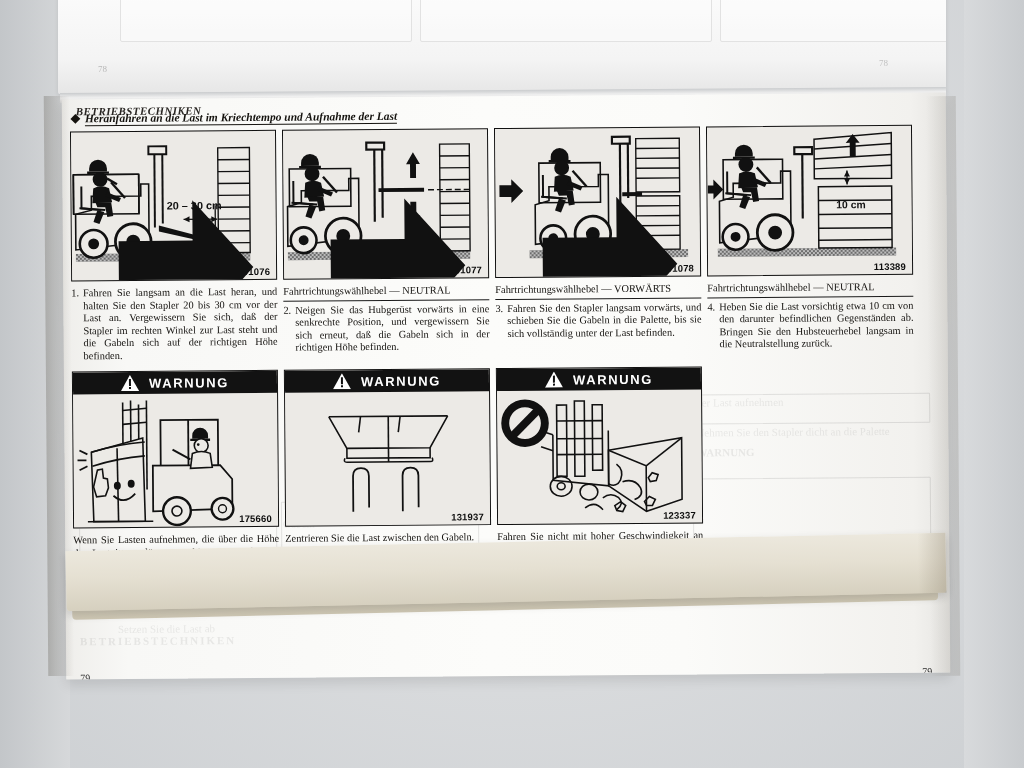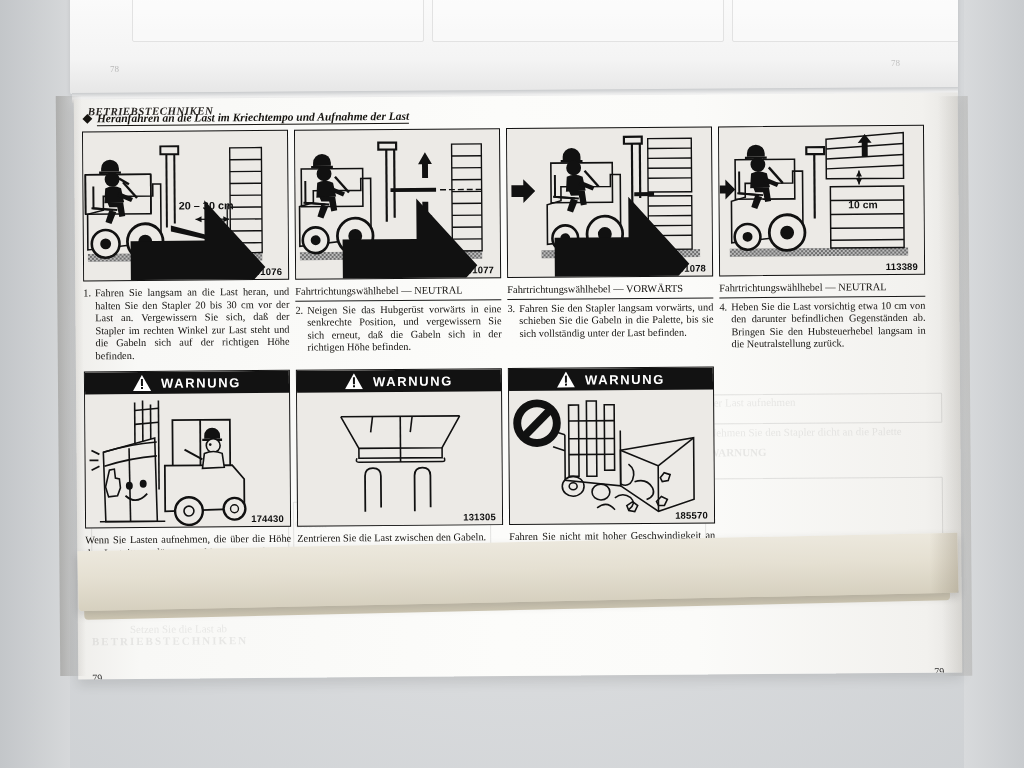--- a/index.html
+++ b/index.html
@@ -19,21 +19,21 @@
     position:absolute;left:0;top:0;width:70px;height:768px;
     background:linear-gradient(to right,#c3c6c9,#d6d8da);
   }
   .shadow-right{
     position:absolute;right:0;top:0;width:60px;height:768px;
     background:linear-gradient(to left,#c8cbce,#d8dadc);
   }
 
   
   .book{
-    position:absolute;left:58px;top:0;width:912px;height:632px;
+    position:absolute;left:46px;top:0;width:912px;height:632px;
   }
 
   
   .page-back{
     position:absolute;left:12px;top:-6px;width:888px;height:100px;
     background:linear-gradient(to bottom,#fbfbfb 0%,#f4f4f4 65%,#e6e6e6 100%);
     border-radius:2px;
     box-shadow:0 2px 4px rgba(0,0,0,.10);
     overflow:hidden;
   }
@@ -588,21 +588,21 @@
                   <circle cx="126" cy="51" r="1.4"></circle>
                   <path d="M120 60 q9 -4 18 0 l2 14 l-22 1 z" fill="#eceae6" stroke="#111" stroke-width="1.6"></path>
                 </g>
                 <line x1="100" y1="56" x2="118" y2="66" stroke="#111" stroke-width="2"></line>
                 <circle cx="104" cy="118" r="14" fill="#eceae6" stroke="#111" stroke-width="2.4"></circle>
                 <circle cx="104" cy="118" r="5" fill="#eceae6" stroke="#111" stroke-width="1.6"></circle>
                 <circle cx="150" cy="116" r="11" fill="#eceae6" stroke="#111" stroke-width="2.4"></circle>
                 <circle cx="150" cy="116" r="4" fill="#eceae6" stroke="#111" stroke-width="1.4"></circle>
                 <path d="M14 128 L80 128" stroke="#111" stroke-width="1.6"></path>
               </svg>
-              <div class="fig-id">174430</div>
+              <div class="fig-id">175660</div>
             </div>
           </div>
           <div class="cap">Wenn Sie Lasten aufnehmen, die über die Höhe der Lastgitterverlängerung hinausragen, binden Sie sie zusammen, um zu verhindern, daß einzelne Teile herunterfallen.</div>
         </div>
 
         <div class="col">
           <div class="warn">
             <div class="warn-bar">
               <svg width="18" height="16" viewBox="0 0 18 16">
                 <path d="M9 0 L18 16 L0 16 Z" fill="#fff"></path>
@@ -623,21 +623,21 @@
                   <line x1="104" y1="24" x2="104" y2="70"></line>
                   <line x1="76" y1="24" x2="74" y2="40"></line>
                   <line x1="116" y1="24" x2="114" y2="40"></line>
                 </g>
 
                 <g stroke="#111" stroke-width="1.8" fill="none">
                   <path d="M68 120 L68 84 Q68 76 76 76 Q84 76 84 84 L84 116"></path>
                   <path d="M118 120 L118 84 Q118 76 126 76 Q134 76 134 84 L134 116"></path>
                 </g>
               </svg>
-              <div class="fig-id">131305</div>
+              <div class="fig-id">131937</div>
             </div>
           </div>
           <div class="cap">Zentrieren Sie die Last zwischen den Gabeln.</div>
         </div>
 
         <div class="col">
           <div class="warn">
             <div class="warn-bar">
               <svg width="18" height="16" viewBox="0 0 18 16">
                 <path d="M9 0 L18 16 L0 16 Z" fill="#fff"></path>
@@ -679,21 +679,21 @@
                 <g stroke="#111" stroke-width="1.6" fill="none">
                   <path d="M120 74 q8 6 4 16 q-4 8 -12 4"></path>
                   <path d="M126 92 q12 -4 18 6 q4 8 -6 12"></path>
                   <path d="M106 108 q8 -6 16 0 q6 6 -2 12"></path>
                   <path d="M88 118 q10 -8 18 2"></path>
                   <path d="M152 88 l4 -5 l6 2 l-2 6 l-6 1 z"></path>
                   <path d="M148 112 l5 -5 l6 3 l-3 6 l-6 0 z"></path>
                   <path d="M118 116 l6 -4 l5 4 l-3 6 l-6 -1 z"></path>
                 </g>
               </svg>
-              <div class="fig-id">185570</div>
+              <div class="fig-id">123337</div>
             </div>
           </div>
           <div class="cap">Fahren Sie nicht mit hoher Geschwindigkeit an die Last heran.</div>
         </div>
 
         <div class="col"></div>
       </div>
 
       <div class="pg-num pg-left">79</div>
       <div class="pg-num pg-right">79</div>

